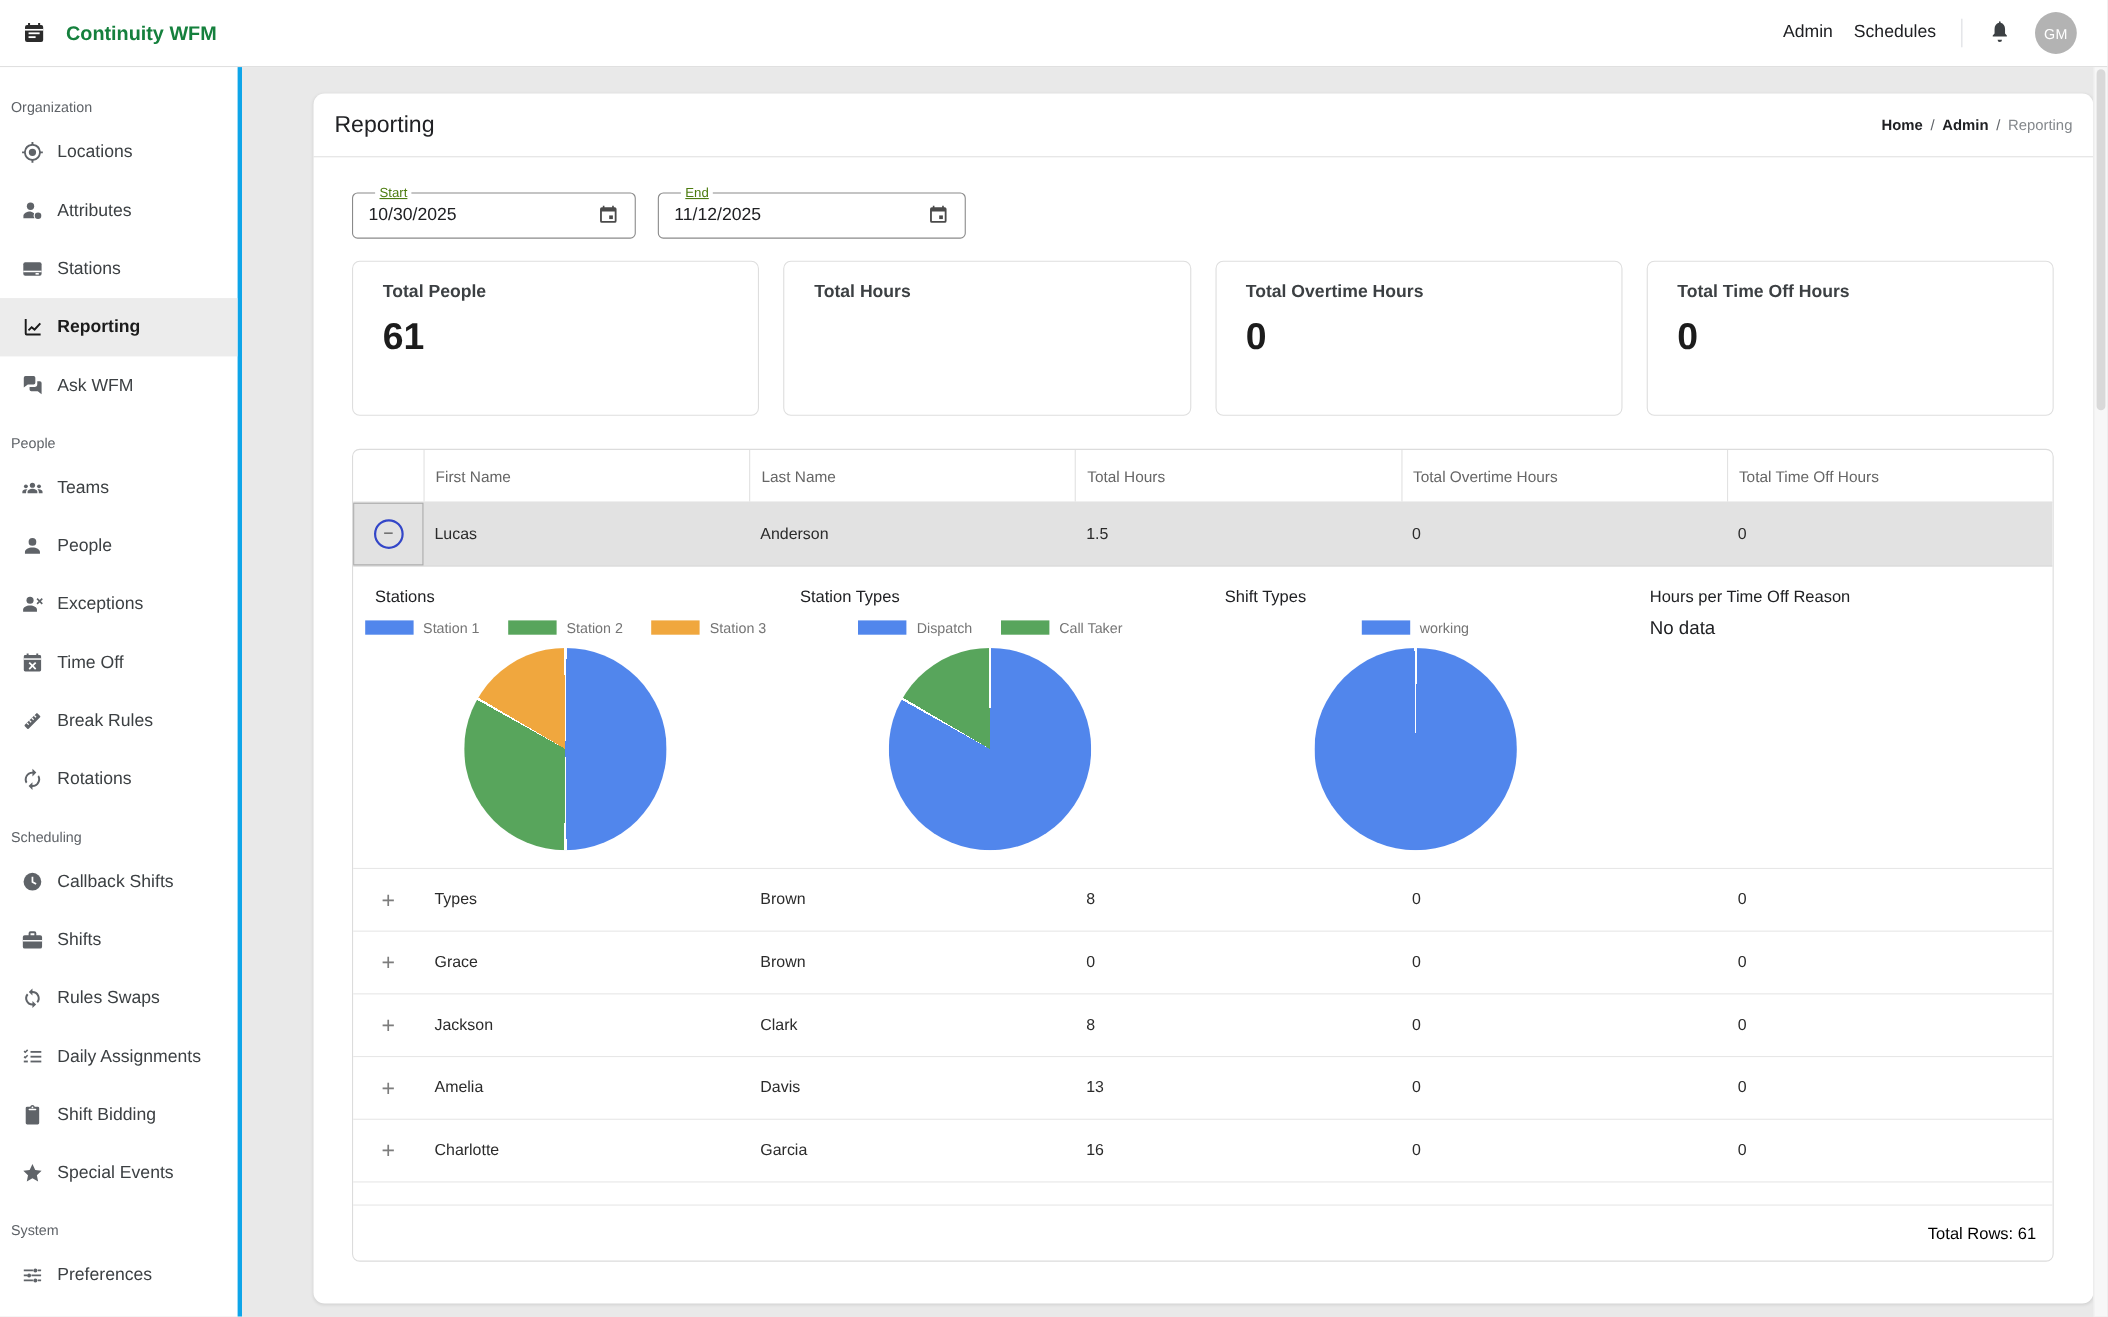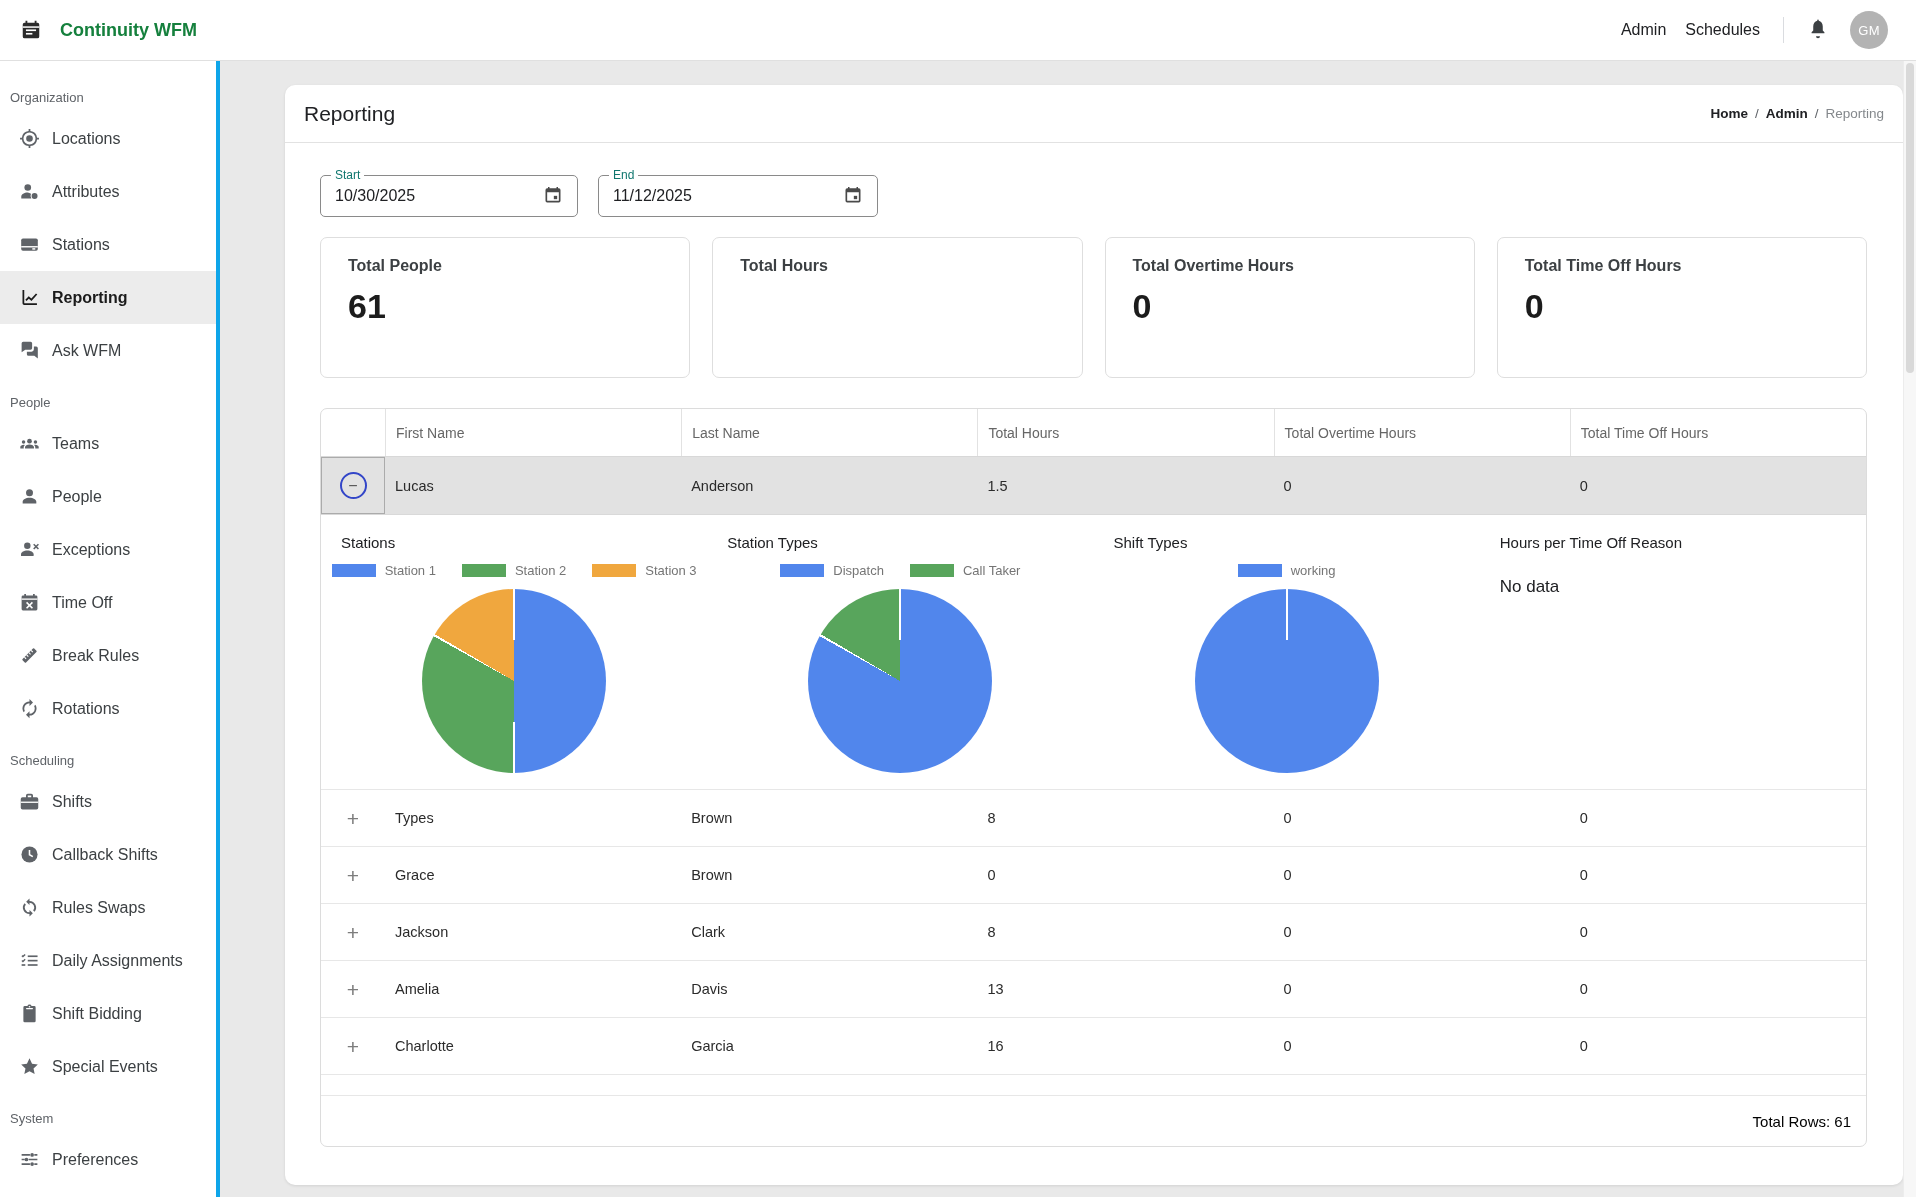--- a/index.html
+++ b/index.html
@@ -35,21 +35,21 @@
   .breadcrumb .crumb-strong { color:#202124; font-weight:700; cursor:pointer; }
   .breadcrumb .sep { color:#5f6368; }
   .breadcrumb .crumb-current { color:#84888c; }
 
   .card-body { flex:1; padding:32px 36px 0 35px; }
 
   
   .filters { display:flex; gap:20px; }
   .field { position:relative; width:258px; height:42px; border:1px solid #8a8a8a; border-radius:5px; display:flex; align-items:center; justify-content:space-between; padding:0 12px 0 14px; cursor:text; background:#fff; }
   .field.end { width:280px; }
-  .field-label { position:absolute; top:-8px; left:10px; background:#fff; padding:0 4px; font-size:12px; color:#0f766e; }
+  .field-label { position:absolute; top:-8px; left:20px; background:#fff; padding:0 4px; font-size:12px; color:#4d7c0f;text-decoration:underline; }
   .field-value { font-size:16px; color:#202124; }
   .cal-btn { width:22px; height:22px; cursor:pointer; }
   .cal-btn svg { width:20px; height:20px; fill:#4a4a4a; }
 
   
   .summary { display:grid; grid-template-columns:repeat(4,1fr); gap:22px; margin-top:20px; }
   .sum-card { border:1px solid #dedede; border-radius:7px; height:141px; padding:19px 27px; background:#fff; }
   .sum-title { font-size:16px; font-weight:700; color:#3c4043; }
   .sum-value { font-size:34px; font-weight:700; color:#1c1c1c; margin-top:12px; }
 
@@ -68,21 +68,21 @@
   .plus-btn { border:none; background:none; font-size:21px; font-weight:400; color:#7d7d7d; cursor:pointer; line-height:1; }
 
   
   .expand-panel { display:grid; grid-template-columns:repeat(4,1fr); padding:19px 0 16px; border-bottom:1px solid #e7e7e7; }
   .chart-title { font-size:15px; color:#202124; padding-left:20px; }
   .legend { display:flex; justify-content:center; align-items:center; gap:26px; margin-top:12px; height:14px; }
   .legend-item { display:flex; align-items:center; gap:9px; }
   .swatch { width:44px; height:13px; display:inline-block; }
   .legend-label { font-size:13px; color:#757575; }
   .pie { width:184px; height:184px; border-radius:50%; margin:12px auto 0; }
-  .no-data { font-size:17px; color:#202124; padding-left:20px; margin-top:26px; }
+  .no-data { font-size:17px; color:#202124; padding-left:20px; margin-top:10px; }
 
   .table-strip { height:21px; border-bottom:1px solid #e7e7e7; }
   .tfoot { height:50px; display:flex; align-items:center; justify-content:flex-end; padding-right:15px; font-size:15px; color:#000000; }
 
   
   .scrollbar { width:13px; flex-shrink:0; background:#f7f7f7; border-left:1px solid #ececec; position:relative; }
   .scroll-thumb { position:absolute; top:2px; left:2px; right:2px; height:310px; border-radius:6px; background:#d9d9d9; cursor:pointer; }
 </style>
 </head>
 <body>
@@ -200,31 +200,31 @@
       <svg viewBox="0 0 24 24">
           <path d="M12 6v3l4-4-4-4v3a8 8 0 0 0-6.76 12.26L6.7 14.8A5.9 5.9 0 0 1 6 12a6 6 0 0 1 6-6zm6.76 1.74L17.3 9.2c.44.84.7 1.79.7 2.8a6 6 0 0 1-6 6v-3l-4 4 4 4v-3a8 8 0 0 0 6.76-12.26z"></path>
         </svg>
       <span>Rotations</span>
     </div>
 
     <div class="section-label">Scheduling</div>
 
     <div class="nav-item">
       <svg viewBox="0 0 24 24">
+          <circle cx="12" cy="12" r="9.2"></circle>
+          <path d="M12 6.8v5.5l3.8 2.2" stroke="#fff" stroke-width="1.8" fill="none"></path>
+        </svg>
+      <span>Callback Shifts</span>
+    </div>
+    <div class="nav-item">
+      <svg viewBox="0 0 24 24">
           <path d="M20 7h-4V5a2 2 0 0 0-2-2h-4a2 2 0 0 0-2 2v2H4a2 2 0 0 0-2 2v10a2 2 0 0 0 2 2h16a2 2 0 0 0 2-2V9a2 2 0 0 0-2-2zm-10-2h4v2h-4V5z"></path>
           <rect x="2" y="12.1" width="20" height="1.5" fill="#fff"></rect>
         </svg>
       <span>Shifts</span>
-    </div>
-    <div class="nav-item">
-      <svg viewBox="0 0 24 24">
-          <circle cx="12" cy="12" r="9.2"></circle>
-          <path d="M12 6.8v5.5l3.8 2.2" stroke="#fff" stroke-width="1.8" fill="none"></path>
-        </svg>
-      <span>Callback Shifts</span>
     </div>
     <div class="nav-item">
       <svg viewBox="0 0 24 24">
           <path d="M12 4.5V1.8L8.2 5.5 12 9.2V6.5a5.5 5.5 0 0 1 4.2 9l1.5 1.4A7.5 7.5 0 0 0 12 4.5zM6.3 7.1A7.5 7.5 0 0 0 12 19.5v2.7l3.8-3.7L12 14.8v2.7a5.5 5.5 0 0 1-4.2-9L6.3 7.1z"></path>
         </svg>
       <span>Rules Swaps</span>
     </div>
     <div class="nav-item">
       <svg viewBox="0 0 24 24">
           <path d="M2.8 7l1.7 1.7L7.6 5.6 6.5 4.5 4.5 6.4l-.6-.6L2.8 7zM2.8 12.6l1.7 1.7 3.1-3.1-1.1-1.1-2 1.9-.6-.6-1.1 1.2z"></path>

